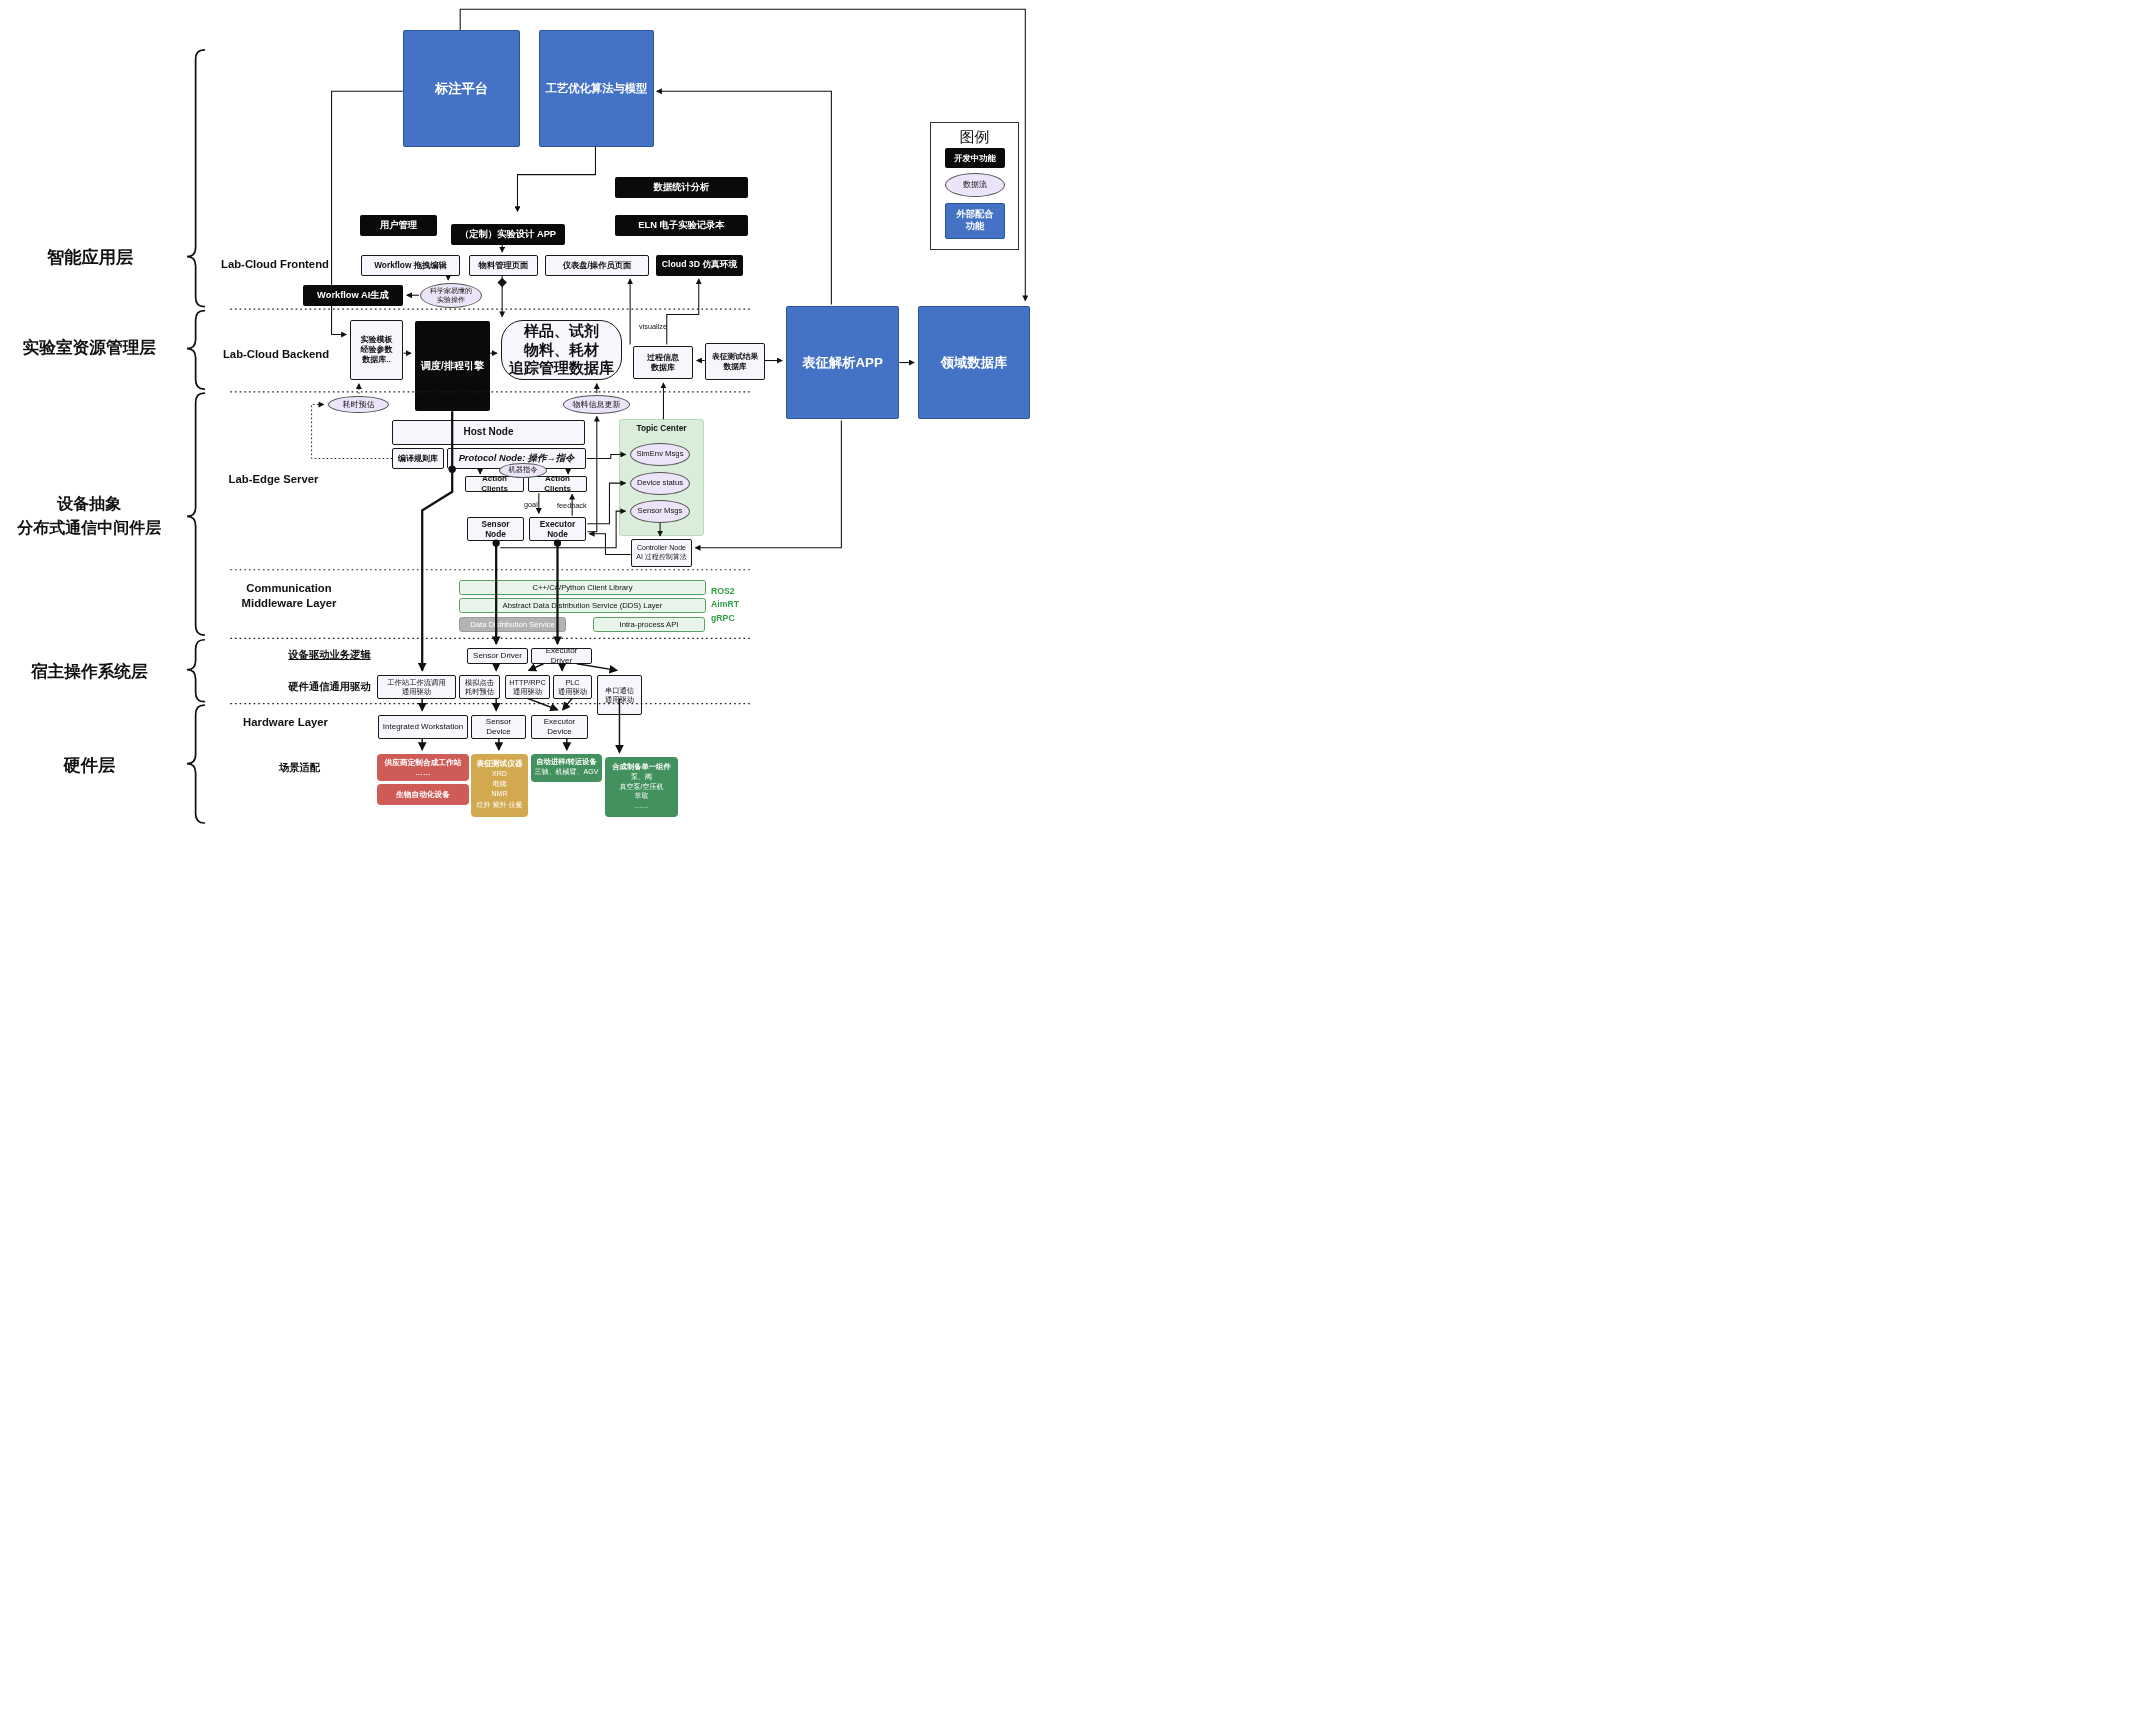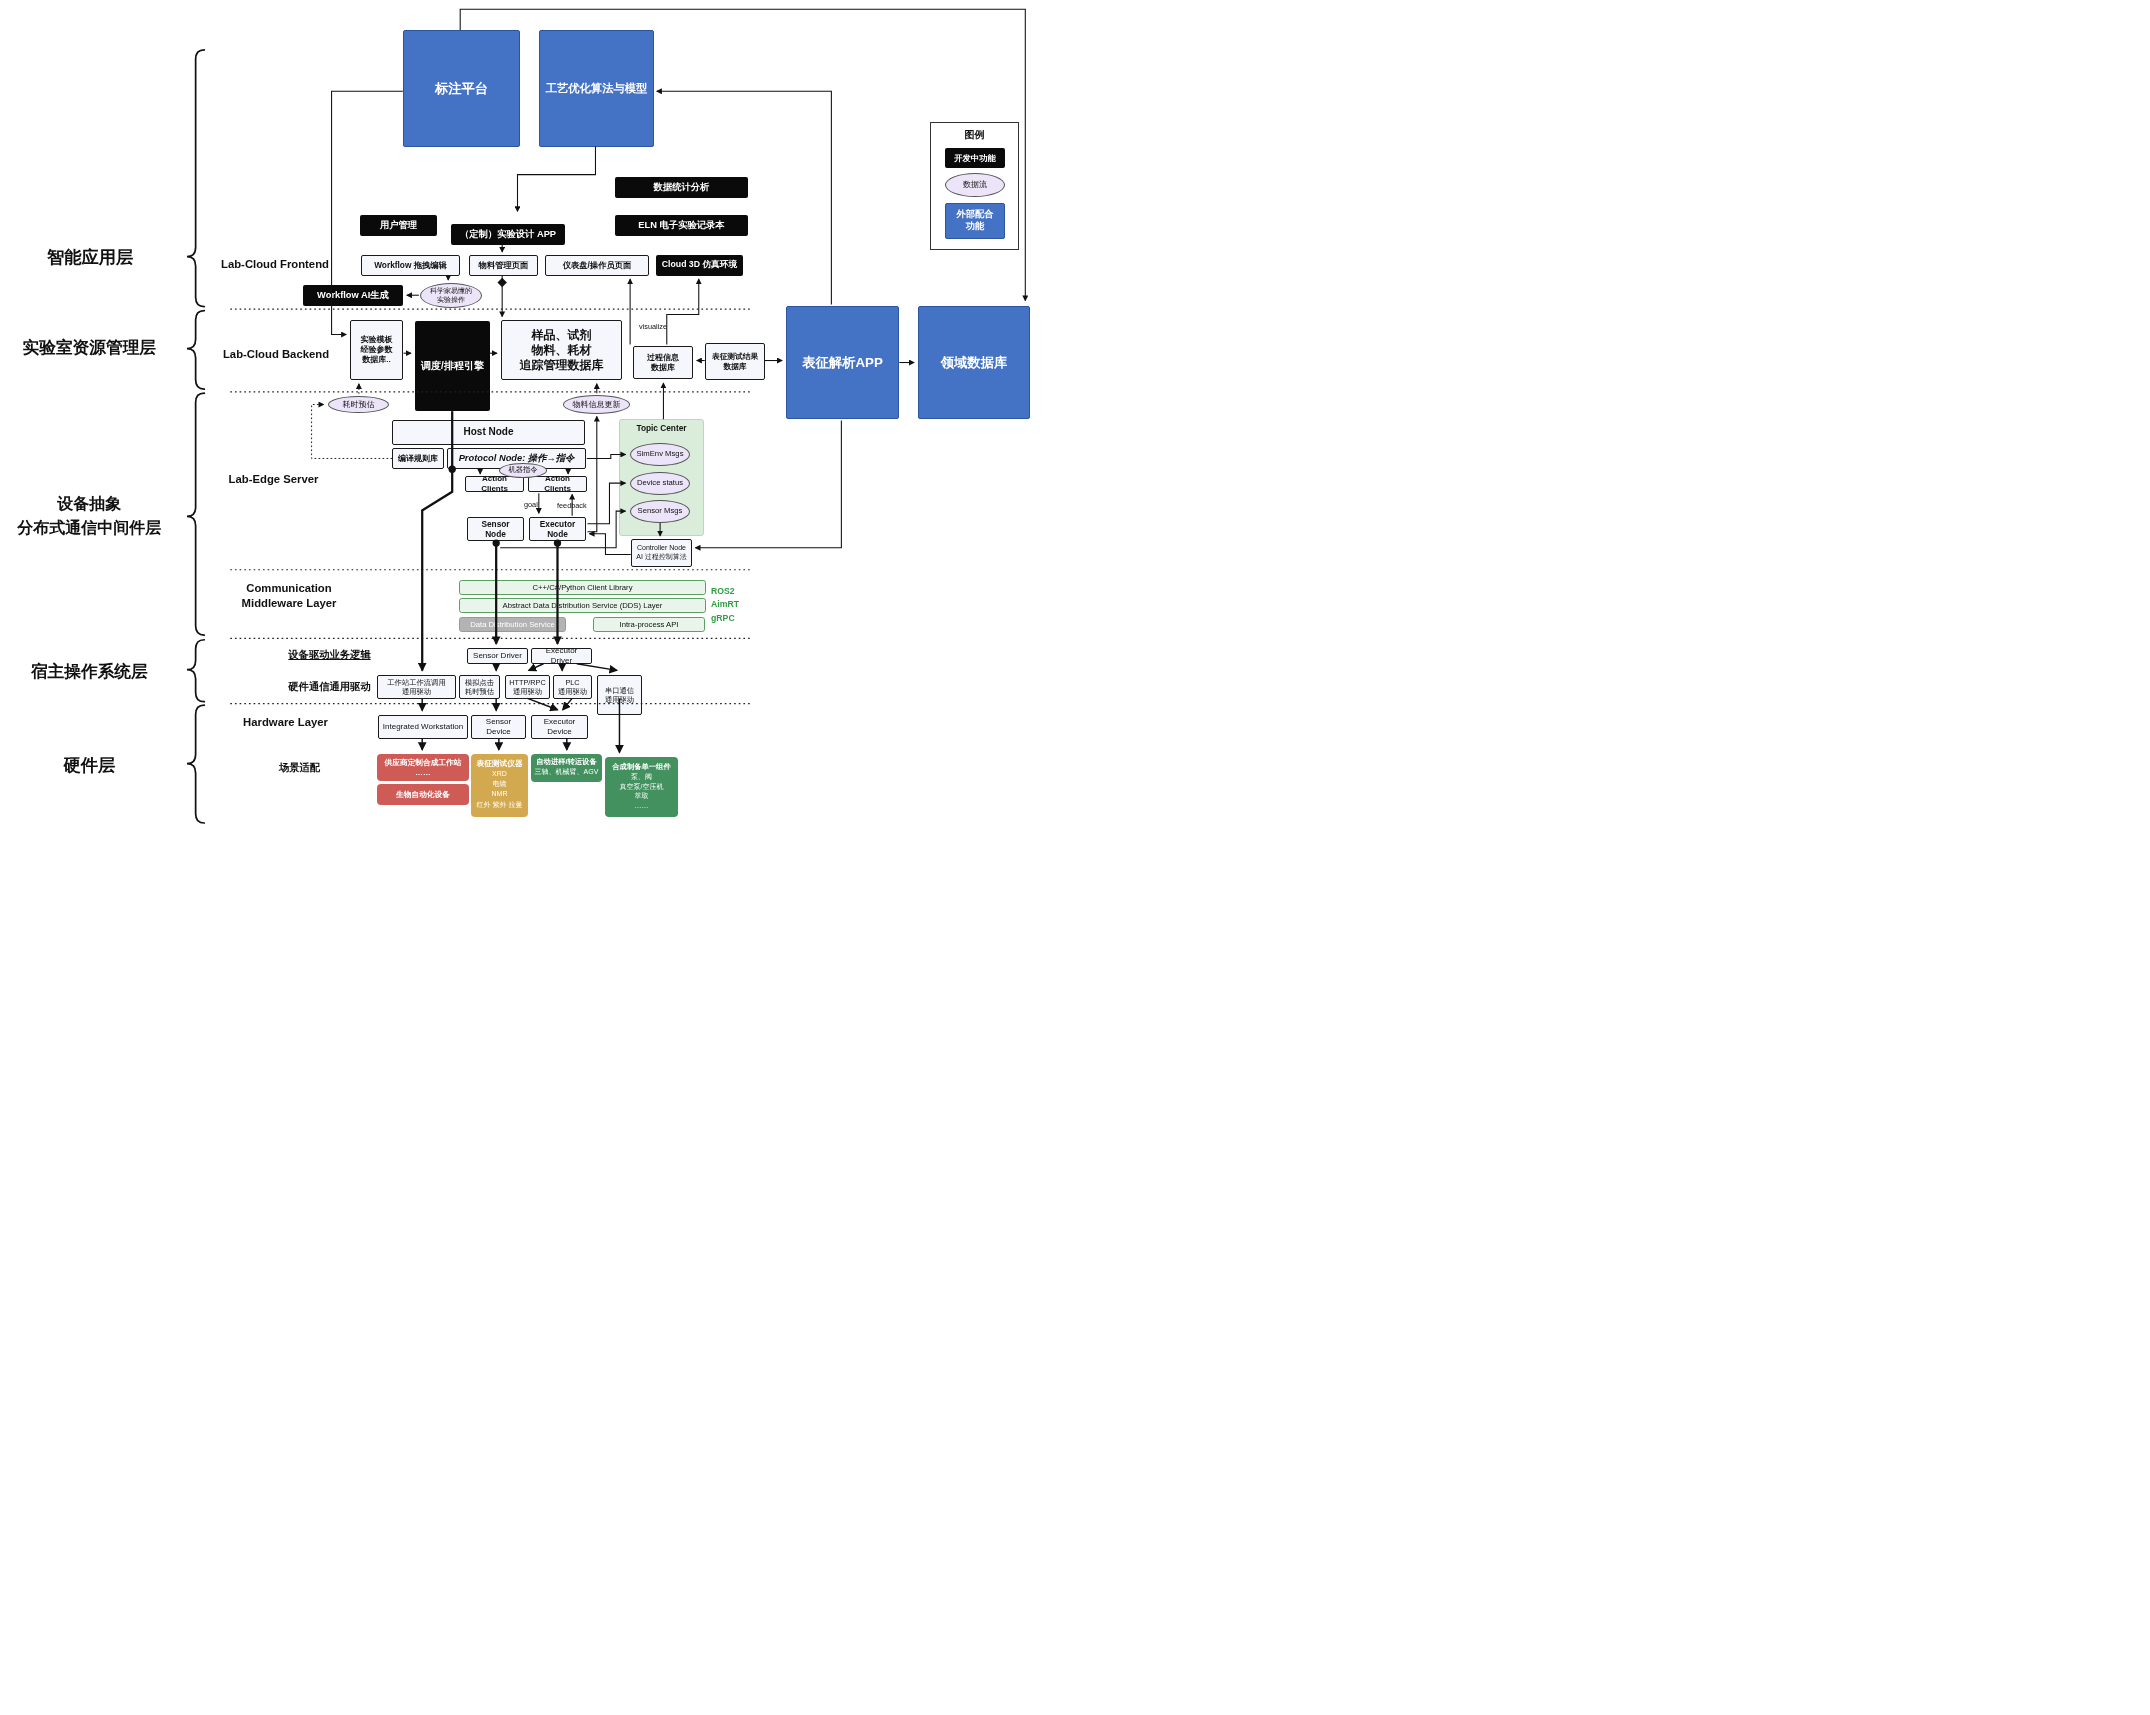--- a/index.html
+++ b/index.html
@@ -64,21 +64,21 @@
   <div class="abs box flexc" style="left:545px;top:255px;width:104px;height:20.7px;">仪表盘/操作员页面</div>
   <div class="abs blackbox flexc" style="left:656px;top:255px;width:87px;height:20.7px;font-size:8.7px;">Cloud 3D 仿真环境</div>
   <div class="abs blackbox flexc" style="left:303px;top:285px;width:100px;height:20.7px;">Workflow AI生成</div>
   <div class="abs ellipse flexc pre ztop" style="left:420px;top:283px;width:62px;height:25px;font-size:7px;">科学家易懂的
 实验操作</div>
 
   <div class="abs box flexc pre" style="left:350px;top:320px;width:53px;height:60px;font-size:8px;">实验模板
 经验参数
 数据库..</div>
   <div class="abs blackbox flexc" style="left:415px;top:321px;width:75px;height:90px;font-size:10px;">调度/排程引擎</div>
-  <div class="abs box flexc pre" style="left:501px;top:320px;width:121px;height:60px;font-size:12px;">样品、试剂
+  <div class="abs box flexc pre" style="left:501px;top:320px;width:121px;height:60px;font-size:15px;border-radius:22px;">样品、试剂
 物料、耗材
 追踪管理数据库</div>
   <div class="abs box flexc pre" style="left:633px;top:346px;width:60px;height:33px;font-size:8px;">过程信息
 数据库</div>
   <div class="abs box flexc pre" style="left:705px;top:343px;width:60px;height:37px;font-size:7.7px;">表征测试结果
 数据库</div>
   <div class="abs bluebox flexc" style="left:786px;top:306px;width:113px;height:113px;">表征解析APP</div>
   <div class="abs bluebox flexc" style="left:918px;top:306px;width:112px;height:113px;">领域数据库</div>
   <div class="abs smalllbl" style="left:639px;top:322px;">visualize</div>
 
@@ -146,21 +146,21 @@
   </div>
   <div class="abs greenbox" style="left:605px;top:757px;width:73px;height:60px;text-align:center;padding-top:4.7px;">
     <div style="font-weight:700;font-size:7.3px;">合成制备单一组件</div>
     <div class="pre">泵、阀
 真空泵/空压机
 萃取
 ……</div>
   </div>
 
   <div class="abs" style="left:930px;top:122px;width:89px;height:128px;border:1px solid #333;background:#fff;">
-    <div class="flexc" style="font-size:10px;font-weight:700;padding-top:5.3px;">图例</div>
+    <div class="flexc" style="font-size:15px;font-weight:400;padding-top:5.3px;">图例</div>
   </div>
   <div class="abs blackbox flexc" style="left:945px;top:148px;width:60px;height:20px;font-size:8.3px;">开发中功能</div>
   <div class="abs ellipse flexc" style="left:945px;top:173px;width:60px;height:24px;font-size:8px;">数据流</div>
   <div class="abs bluebox flexc pre" style="left:945px;top:203px;width:60px;height:36px;font-size:9.3px;line-height:1.25;">外部配合
 功能</div>
 
   <svg width="1037" height="833" viewBox="0 0 1555 1250" style="z-index:5;">
     <defs>
       <marker id="ar" viewBox="0 0 10 10" refX="8.5" refY="5" markerWidth="9" markerHeight="9" markerUnits="userSpaceOnUse" orient="auto-start-reverse">
         <path d="M0,0 L10,5 L0,10 z" fill="#111"></path>

